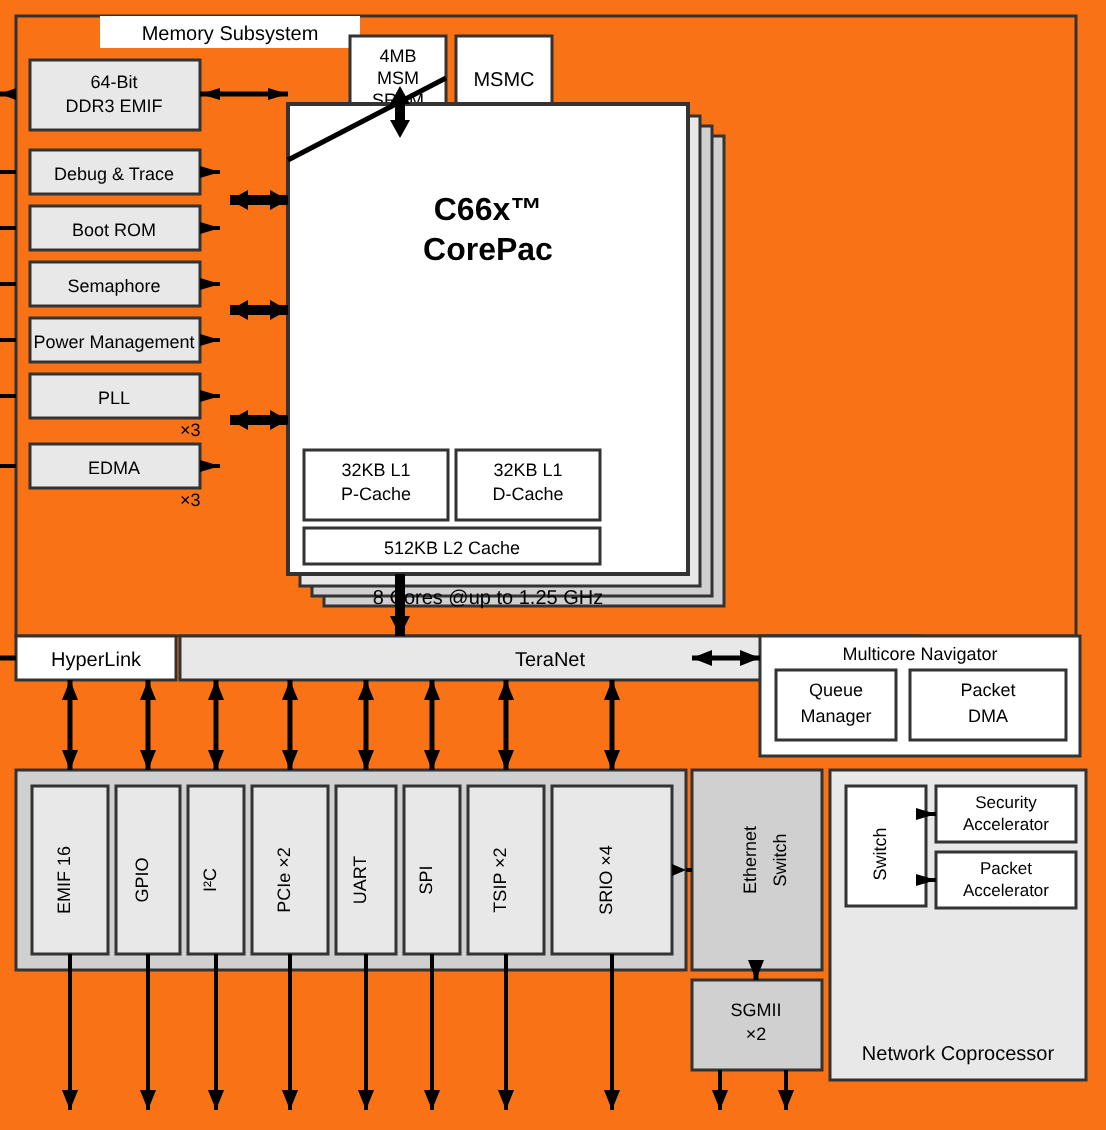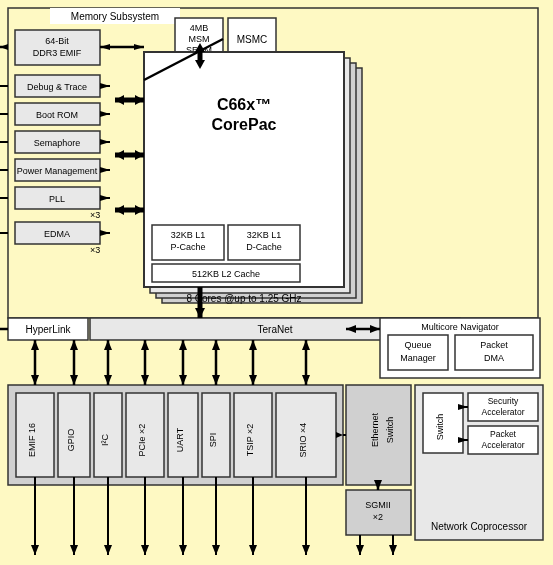--- a/index.html
+++ b/index.html
@@ -8,21 +8,21 @@
       height: 565px;
       background: #fff;
       font-family: Arial, sans-serif;
       font-size: 11px;
       overflow: hidden;
     }
     .diagram {
       width: 553px;
       height: 565px;
       position: relative;
-      background: #fef9c3;
+      background: #f97316;
     }
     svg.arrows {
       position: absolute;
       top: 0; left: 0;
       width: 553px;
       height: 565px;
       pointer-events: none;
     }
   </style>
 </head>

